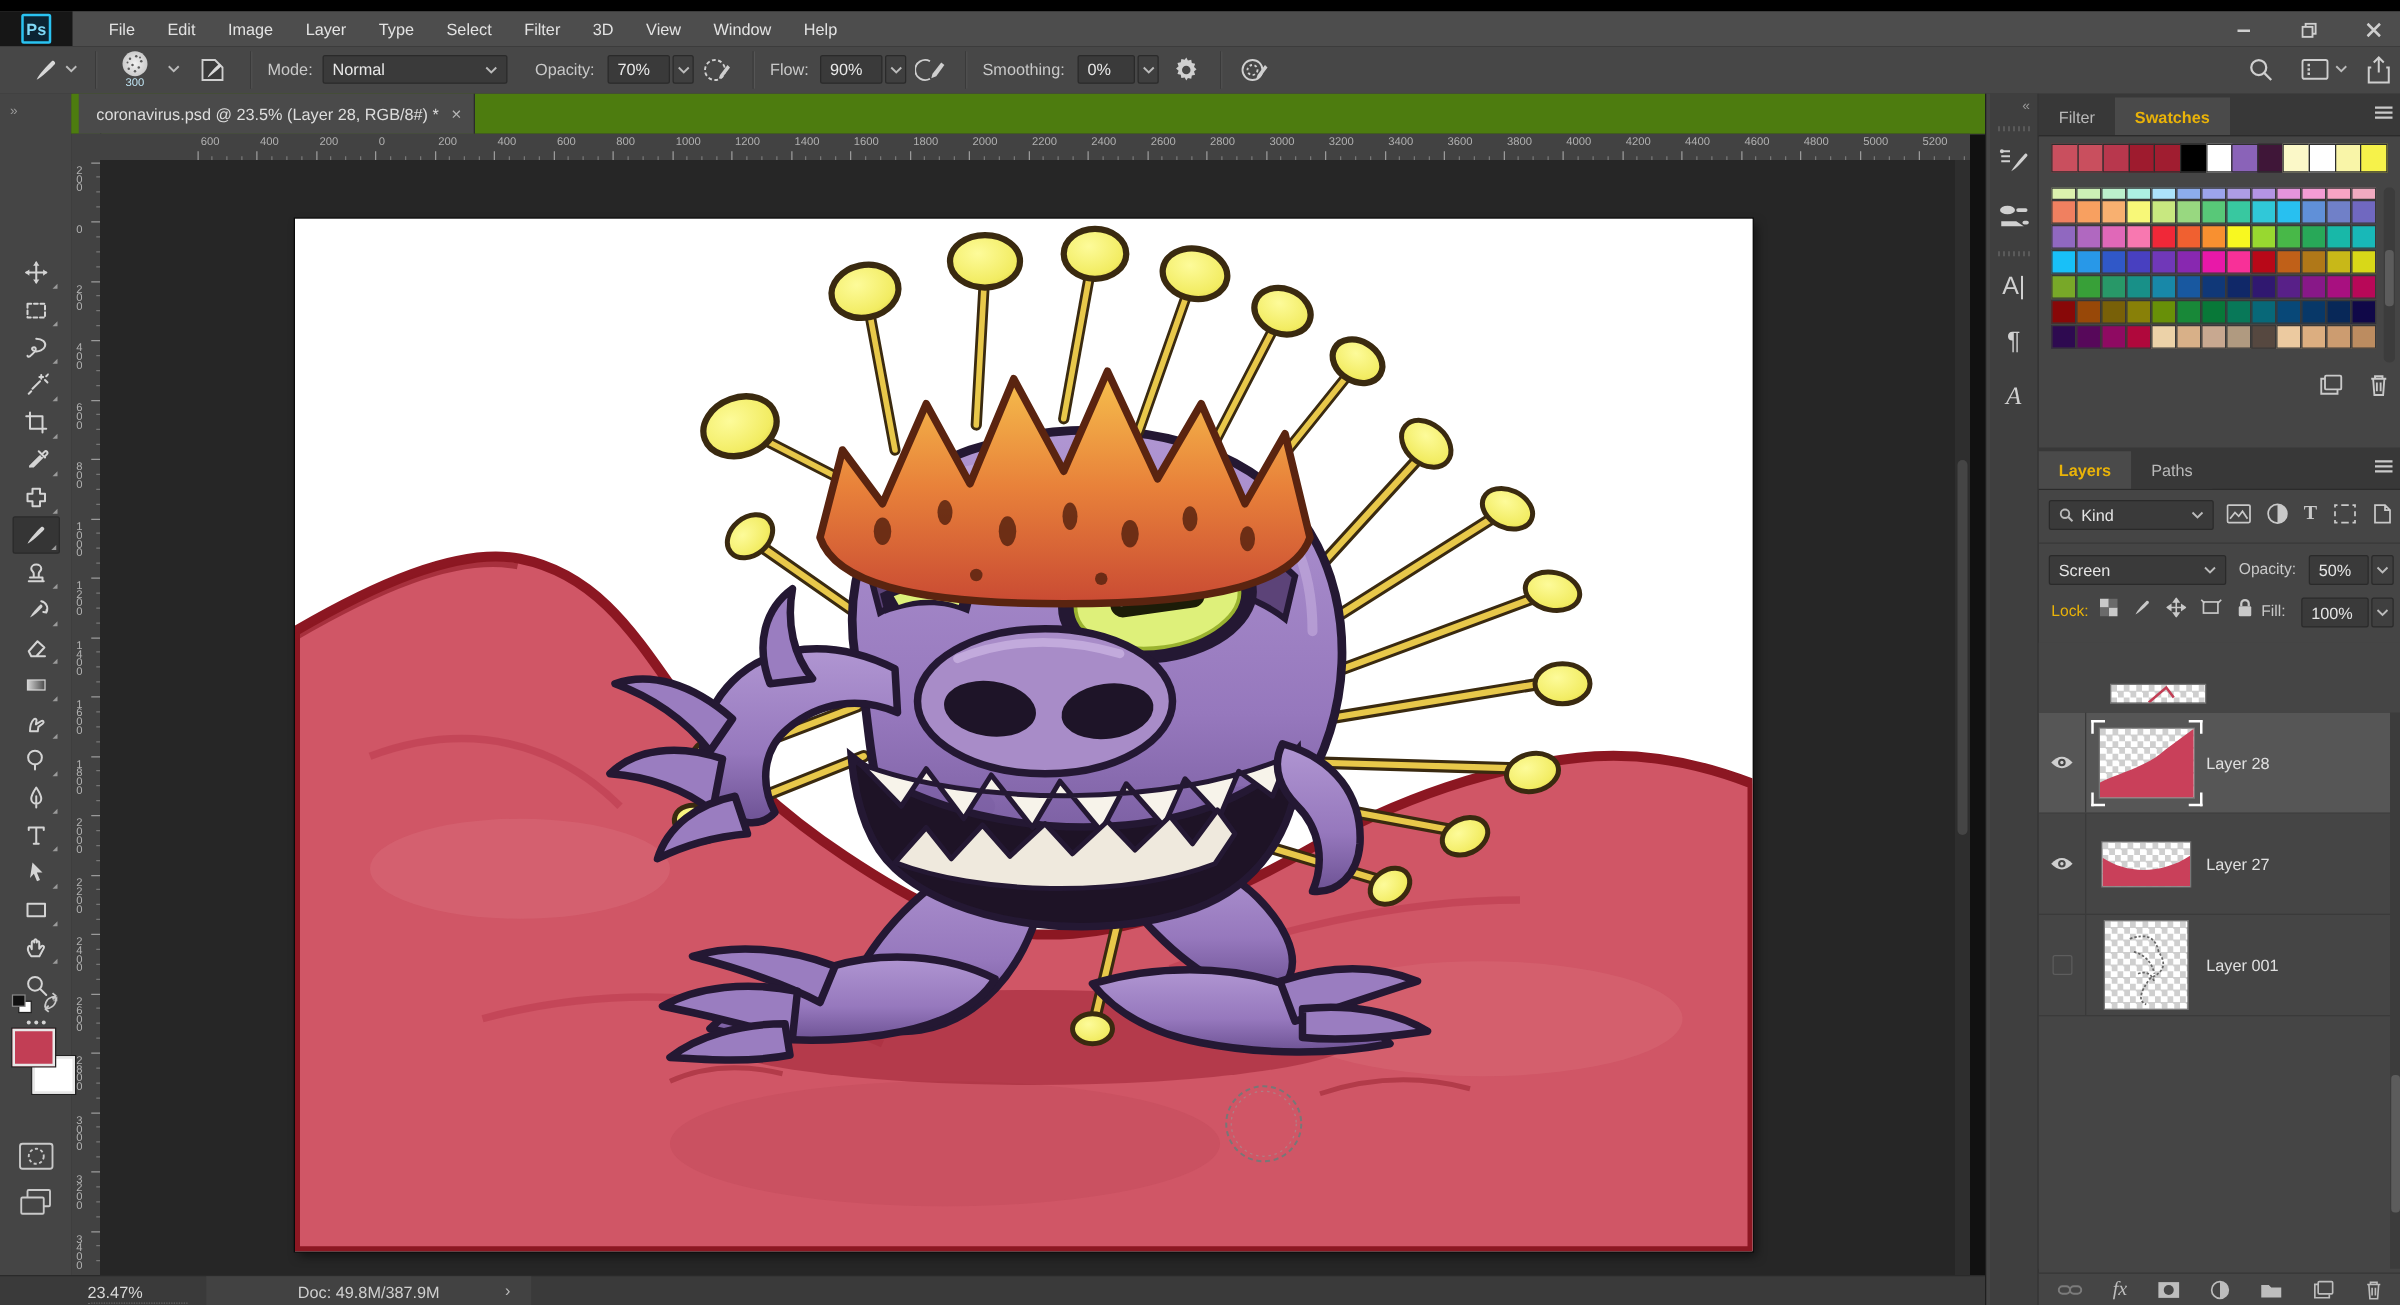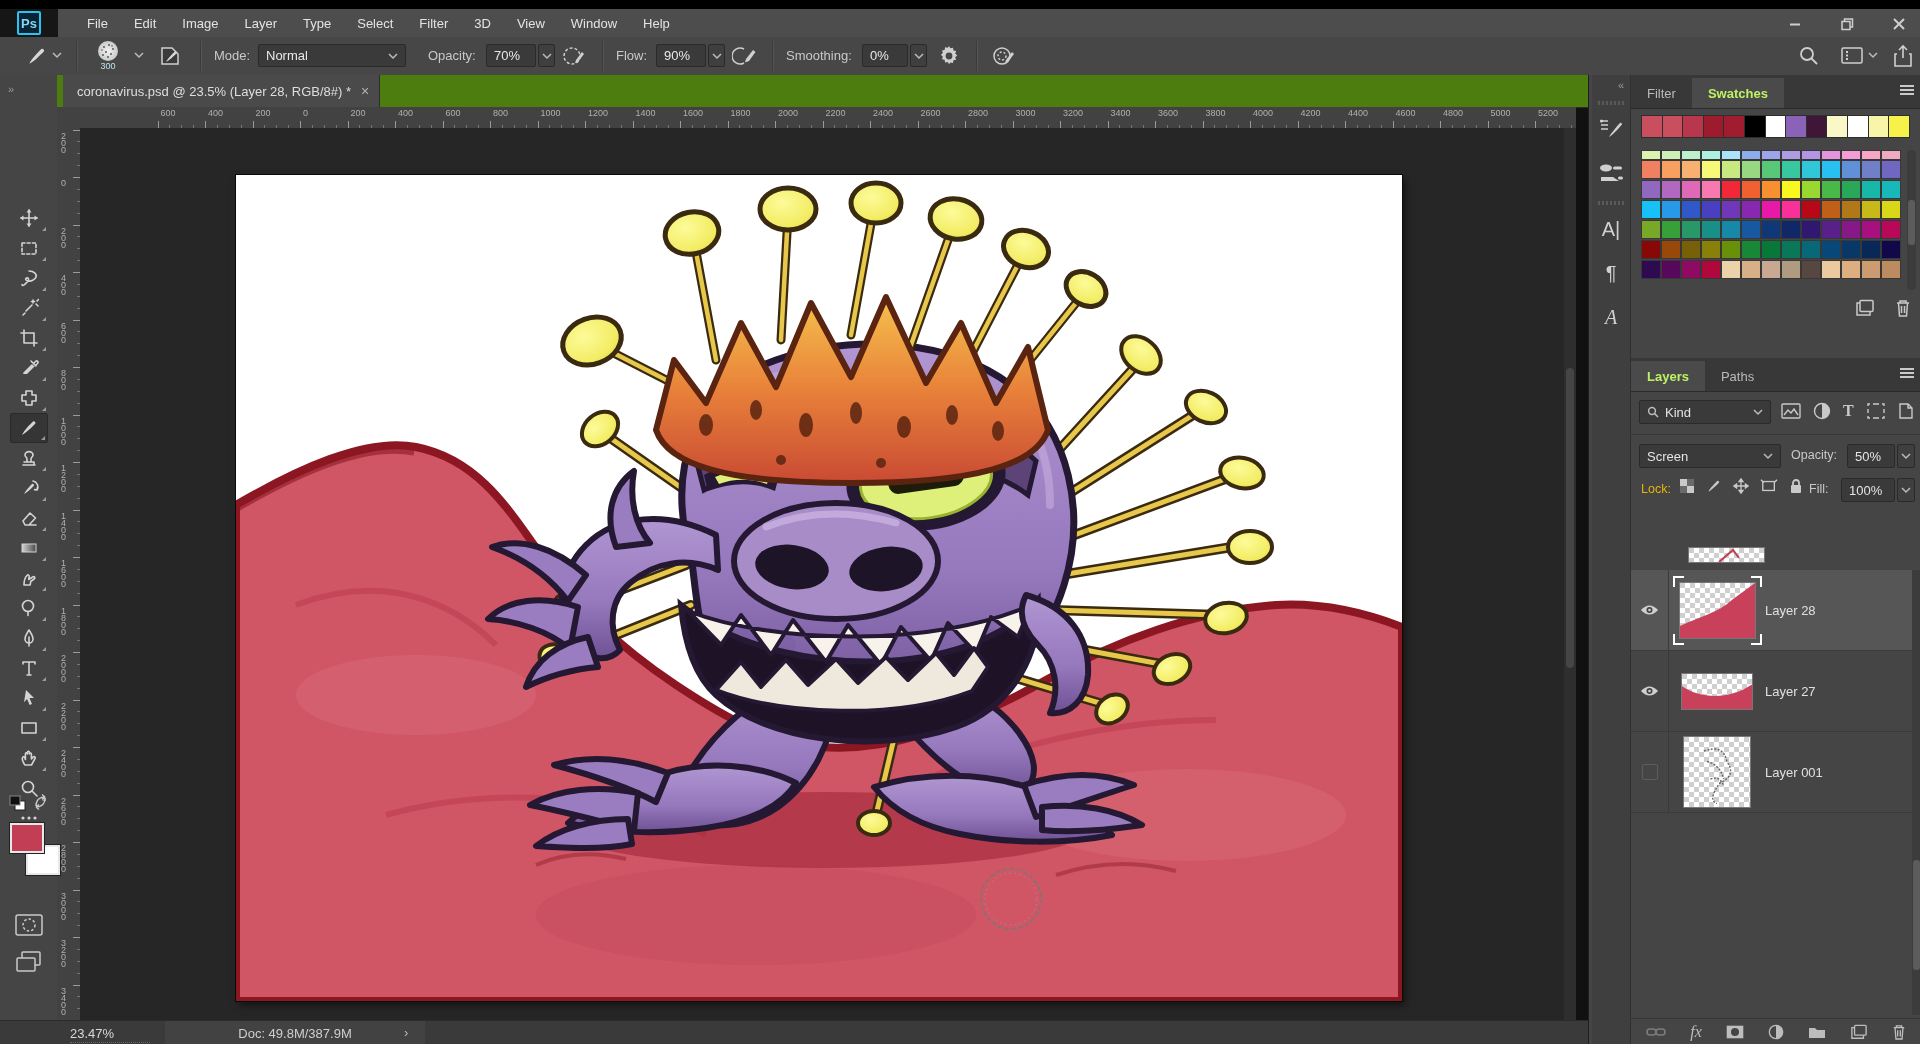--- a/index.html
+++ b/index.html
@@ -59,21 +59,21 @@
   #doc-chev{position:absolute;left:404px;top:4px;color:#bbb;}
   
   #right-dock{left:1588px;top:75px;width:332px;height:969px;background:#454545;border-left:1px solid #1f1f1f;}
   #icon-strip{position:absolute;left:3px;top:0;width:38px;height:969px;background:#3f3f3f;border-right:1px solid #303030;}
   .strip-icn{width:38px;height:44px;display:flex;align-items:center;justify-content:center;color:#d0d0d0;}
   .grip{width:26px;height:4px;margin:6px auto 2px auto;
         background-image:repeating-linear-gradient(90deg,#5a5a5a 0 2px,transparent 2px 4px);}
   #panels{position:absolute;left:42px;top:0;width:290px;height:969px;}
   .panel-tabs{height:33px;background:#383838;display:flex;align-items:flex-end;position:relative;border-bottom:1px solid #2b2b2b;}
   .ptab{height:30px;padding:0 16px;display:flex;align-items:center;font-size:13px;color:#b9b9b9;background:#383838;}
-  .ptab.active{background:#4a4a4a;color:#bef264;font-weight:bold;}
+  .ptab.active{background:#4a4a4a;color:#eab308;font-weight:bold;}
   .pmenu{position:absolute;right:6px;top:9px;}
   
   #swatch-recent{position:absolute;left:10px;top:40px;width:268px;height:23px;display:flex;}
   #swatch-recent .sw{flex:1;border:1px solid #2e2e2e;margin-right:-1px;}
   #swatch-grid{position:absolute;left:10px;top:75px;width:260px;height:140px;overflow:hidden;}
   .swrow{display:flex;height:20px;}
   .swrow .sw{width:20px;height:19px;border:1px solid #383838;box-sizing:border-box;}
   #swatch-scroll{position:absolute;left:276px;top:75px;width:9px;height:140px;background:#3c3c3c;border-radius:4px;}
   #swatch-scroll .thumb{position:absolute;left:1px;top:50px;width:7px;height:45px;background:#5c5c5c;border-radius:3px;}
   #swatch-actions{position:absolute;right:10px;top:224px;display:flex;gap:20px;}

